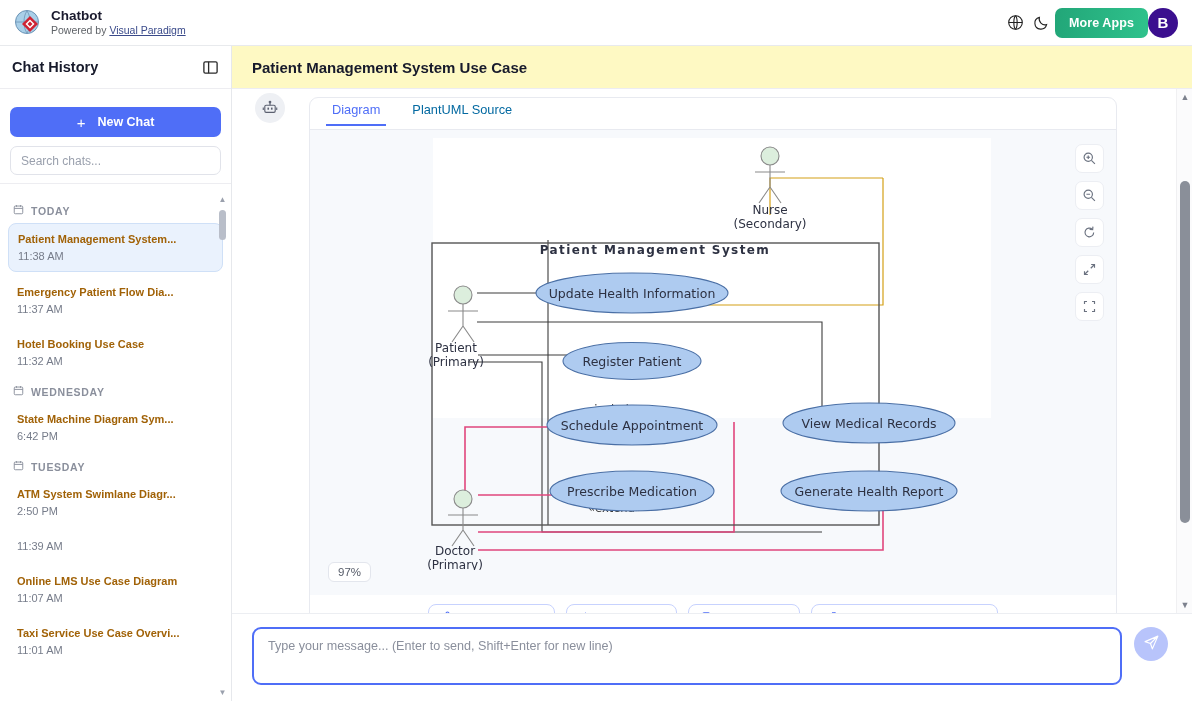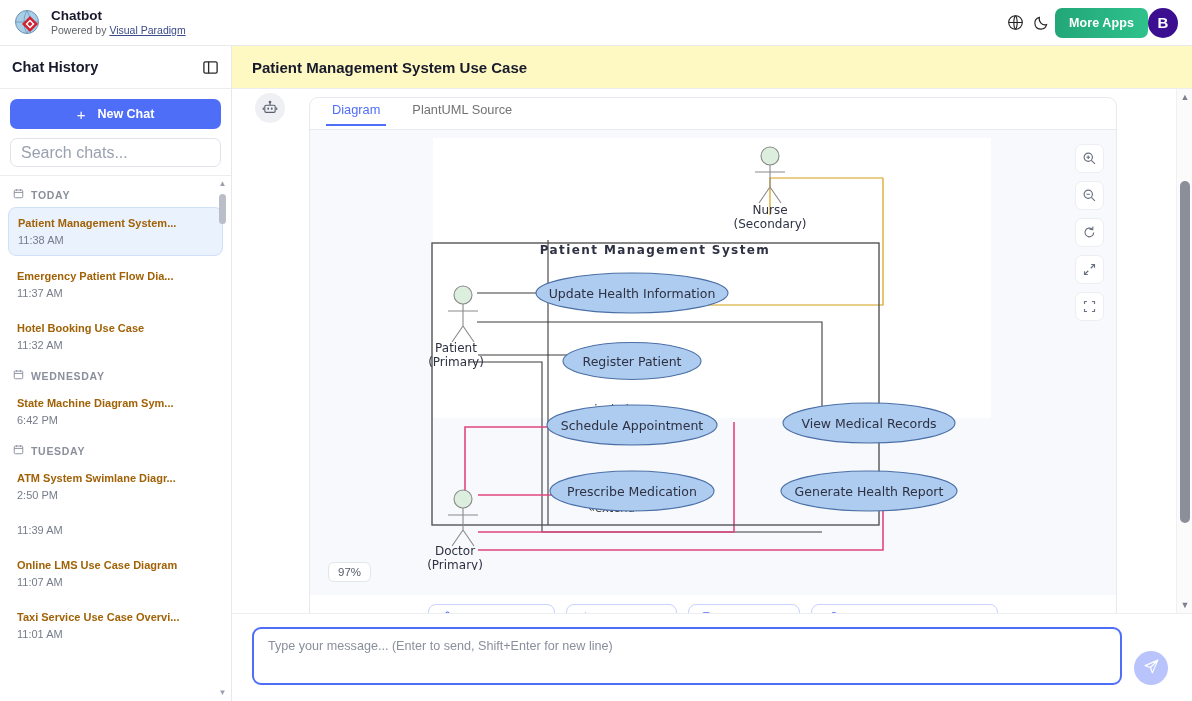--- a/index.html
+++ b/index.html
@@ -44,41 +44,41 @@
     background: #3b0f8f; color: #fff; font-weight: 700; font-size: 15px;
     display: flex; align-items: center; justify-content: center; cursor: pointer;
   }
 
   
   .body-row { flex: 1 1 auto; display: flex; min-height: 0; }
 
   
   .sidebar {
     width: 232px; flex: 0 0 232px; background: #fff;
-    border-right: 1px solid #e6e8ec; display: flex; flex-direction: column; min-height: 0;
+    border-right: 1px solid #e6e8ec; display: flex; flex-direction: column; min-height: 0; gap: 8px;
   }
   .sb-head {
     height: 43px; flex: 0 0 43px; display: flex; align-items: center;
     padding: 0 12px; border-bottom: 1px solid #ededf1;
   }
   .sb-head .h {
     font-size: 14.5px; font-weight: 700; color: #171a2b;
   }
   .sb-head .collapse { margin-left: auto; cursor: pointer; display:flex; }
   .sb-top { padding: 10px 10px 8px 10px; border-bottom: 1px solid #ededf1; }
   .new-chat {
     width: 100%; height: 30px; background: #4f6ef7; color: #fff;
     border: none; border-radius: 7px; font-size: 12.5px; font-weight: 700;
     display: flex; align-items: center; justify-content: center; gap: 12px; cursor: pointer;
   }
   .new-chat .plus { font-size: 15px; font-weight: 400; line-height: 1; }
   .search-wrap { margin-top: 9px; }
   .search-input {
     width: 100%; height: 29px; border: 1px solid #e1e3ea; border-radius: 7px;
-    padding: 0 10px; font-size: 16px; color: #30323d; outline: none;
+    padding: 0 10px; font-size: 12px; color: #30323d; outline: none;
     font-family: "Liberation Sans", sans-serif; background: #fff;
   }
   .search-input::placeholder { color: #9aa0ad; }
 
   .sb-list {
     flex: 1 1 auto; overflow: hidden; position: relative; padding: 0 0 0 0;
   }
   .sb-scroll { padding: 8px 8px 0 8px; }
   .day-head {
     display: flex; align-items: center; gap: 7px;
@@ -127,21 +127,21 @@
   .card {
     position: absolute; left: 77px; top: 8px; right: 59px; bottom: -30px;
     border: 1px solid #e8eaf0; border-radius: 9px; background: #fff;
     display: flex; flex-direction: column; overflow: hidden;
   }
   .tabs {
     height: 32px; flex: 0 0 32px; display: flex; align-items: center;
     border-bottom: 1px solid #e8eaf0; padding: 0 16px;
   }
   .tab {
-    font-size: 12.8px; color: #737373; padding: 0 6px 7px 6px; margin-right: 20px;
+    font-size: 12.8px; color: #0369a1; padding: 0 6px 7px 6px; margin-right: 20px;
     cursor: pointer; border-bottom: 2px solid transparent;
   }
   .tab.active { color: #4f6ef7; font-weight: 400; border-bottom-color: #4f6ef7; }
 
   .canvas-wrap {
     flex: 1 1 auto; position: relative; background: #f7f9fc;
     margin: 0; padding: 0; min-height: 0; overflow: hidden;
   }
   .canvas-inner { position: absolute; inset: 0; }
   .svg-plate {
@@ -178,21 +178,21 @@
     border-left: 1px solid #f0f0f2;
   }
   .mt-arrow { position: absolute; left: 0; width: 16px; text-align: center; color: #7c818d; font-size: 9px; }
   .mt-thumb {
     position: absolute; left: 3px; width: 10px; top: 92px; height: 342px;
     background: #8a8f99; border-radius: 6px;
   }
 
   
   .composer {
-    flex: 0 0 86px; display: flex; align-items: flex-end; gap: 12px;
+    flex: 0 0 86px; display: flex; align-items: flex-start; gap: 12px;
     padding: 13px 24px 16px 20px; background: #fff; border-top: 1px solid #eceef2;
   }
   .composer-box {
     flex: 1 1 auto; height: 58px; border: 2px solid #4f6ef7; border-radius: 9px;
     padding: 10px 14px; font-size: 12.6px; color: #8a8f9c; background: #fff;
   }
   .send-btn {
     width: 34px; height: 34px; border-radius: 50%; background: #b8c4fb;
     border: none; display: flex; align-items: center; justify-content: center;
     cursor: pointer; color: #fff;

